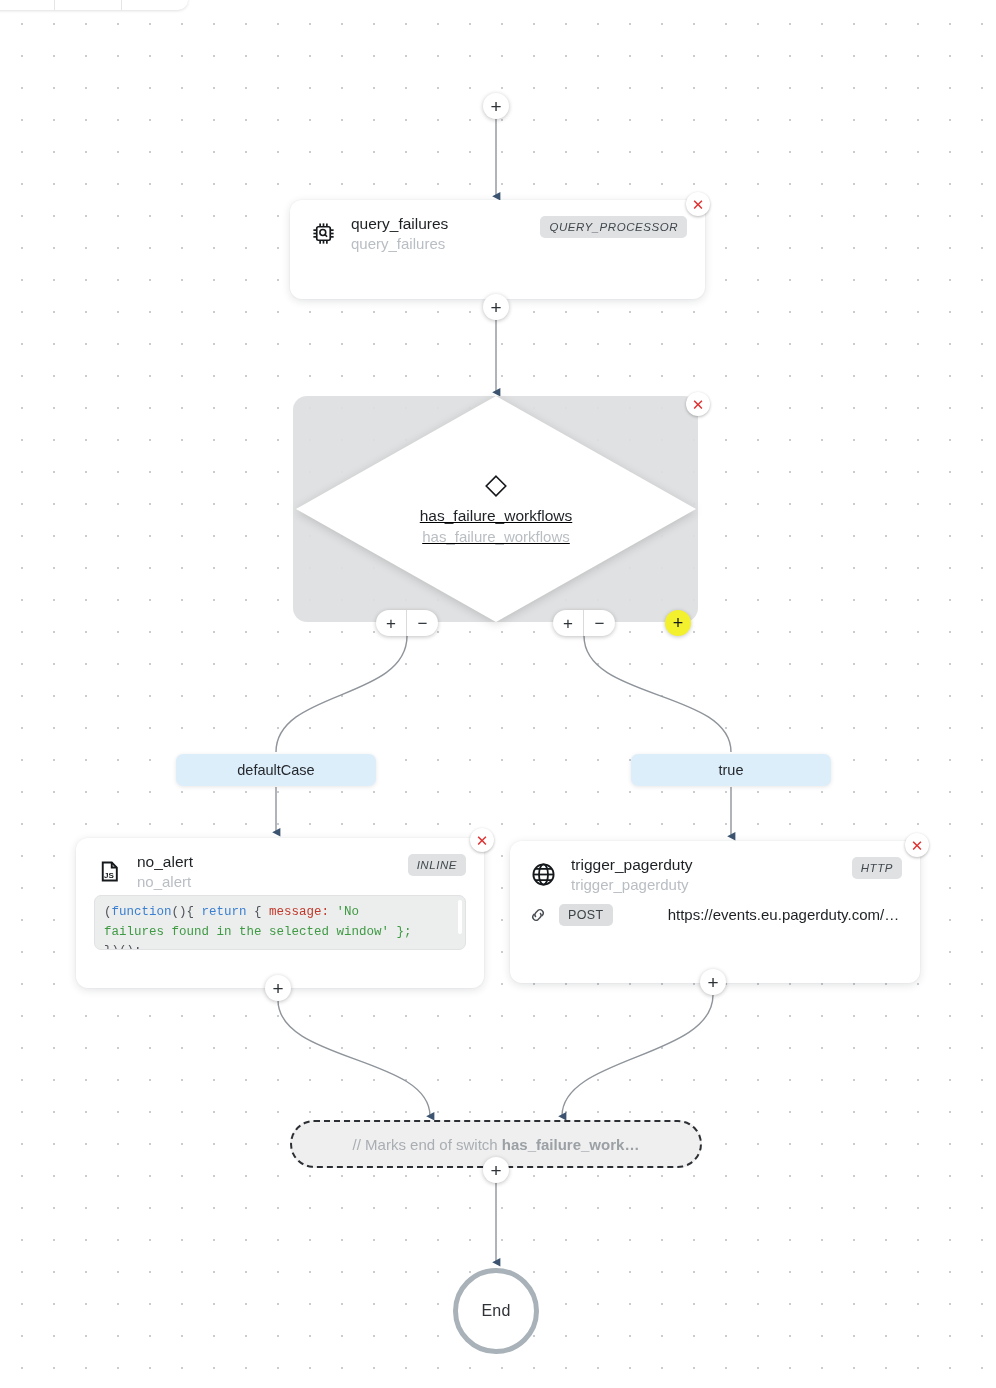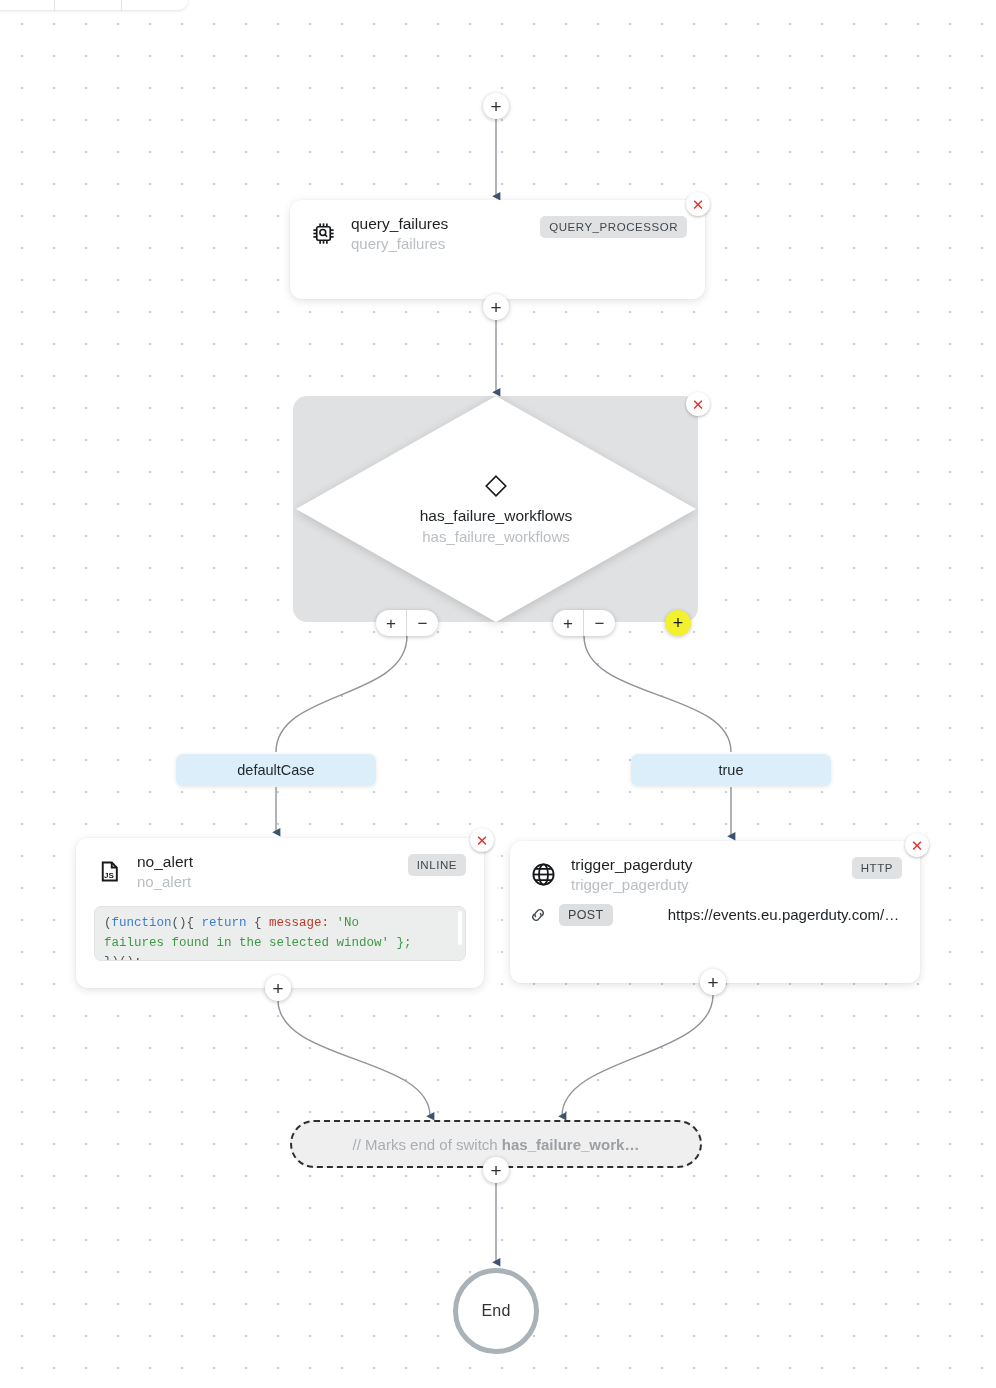--- a/index.html
+++ b/index.html
@@ -56,21 +56,21 @@
   .card-head { display: flex; align-items: center; }
   .card-icon { width: 30px; height: 30px; flex: 0 0 30px; margin-right: 13px;
                display:flex; align-items:center; justify-content:center; }
   .card-titles { flex: 1 1 auto; min-width: 0; }
   .card-title { font-size: 15.5px; color: #1d2124; line-height: 1.25; white-space: nowrap; }
   .card-sub   { font-size: 15px; color: #b9bec3; line-height: 1.3; margin-top: 1px; white-space: nowrap; }
   .badge {
     background: #dfe1e3; color: #41474c;
     border-radius: 5px; padding: 5px 9px;
     font-size: 11.5px; letter-spacing: .55px; white-space: nowrap;
-    align-self: flex-start; margin-top: 2px;
+    align-self: flex-start; margin-top: 2px; font-style: italic;
   }
 
   
   .close-chip {
     position: absolute; width: 24px; height: 24px; border-radius: 50%;
     background: #fff; box-shadow: 0 1px 3px rgba(0,0,0,.28);
     display: flex; align-items: center; justify-content: center;
     color: #e03131; font-size: 15px; line-height: 1; cursor: pointer;
     z-index: 30;
   }
@@ -89,20 +89,21 @@
     position: absolute; left: 293px; top: 396px;
     width: 405px; height: 226px;
     background: rgba(221,222,223,.92);
     border-radius: 14px;
   }
   #switch-diamond {
     position: absolute; left: 296px; top: 396px;
     width: 400px; height: 226px;
     display: flex; align-items: center; justify-content: center;
     filter: drop-shadow(0 2px 5px rgba(0,0,0,.16));
+    text-decoration: underline;
   }
   #switch-diamond .dshape {
     width: 100%; height: 100%;
     background: #ffffff;
     clip-path: polygon(50% 0%, 100% 50%, 50% 100%, 0% 50%);
     display: flex; flex-direction: column; align-items: center; justify-content: center;
   }
   .diamond-glyph { width: 26px; height: 26px; margin-bottom: 8px; }
   .switch-title { font-size: 15.5px; color: #1d2124; }
   .switch-sub   { font-size: 15px; color: #b9bec3; margin-top: 3px; }
@@ -130,21 +131,21 @@
     position: absolute; height: 32px;
     background: #ddeefb; border-radius: 7px;
     display: flex; align-items: center; justify-content: center;
     font-size: 14.5px; color: #25292d;
     box-shadow: 0 1px 4px rgba(0,0,0,.10);
     z-index: 12;
   }
 
   
   .code-box {
-    margin-top: 14px;
+    margin-top: 3px;
     background: #eceded; border: 1px solid #e1e2e3; border-radius: 7px;
     padding: 7px 9px 16px 9px;
     font-family: "Liberation Mono", monospace;
     font-size: 12.5px; line-height: 1.58;
     height: 55px; overflow: hidden;
     position: relative;
   }
   .tok-kw  { color: #3a7fd0; }
   .tok-pun { color: #4f545a; }
   .tok-prop{ color: #c0392b; }

